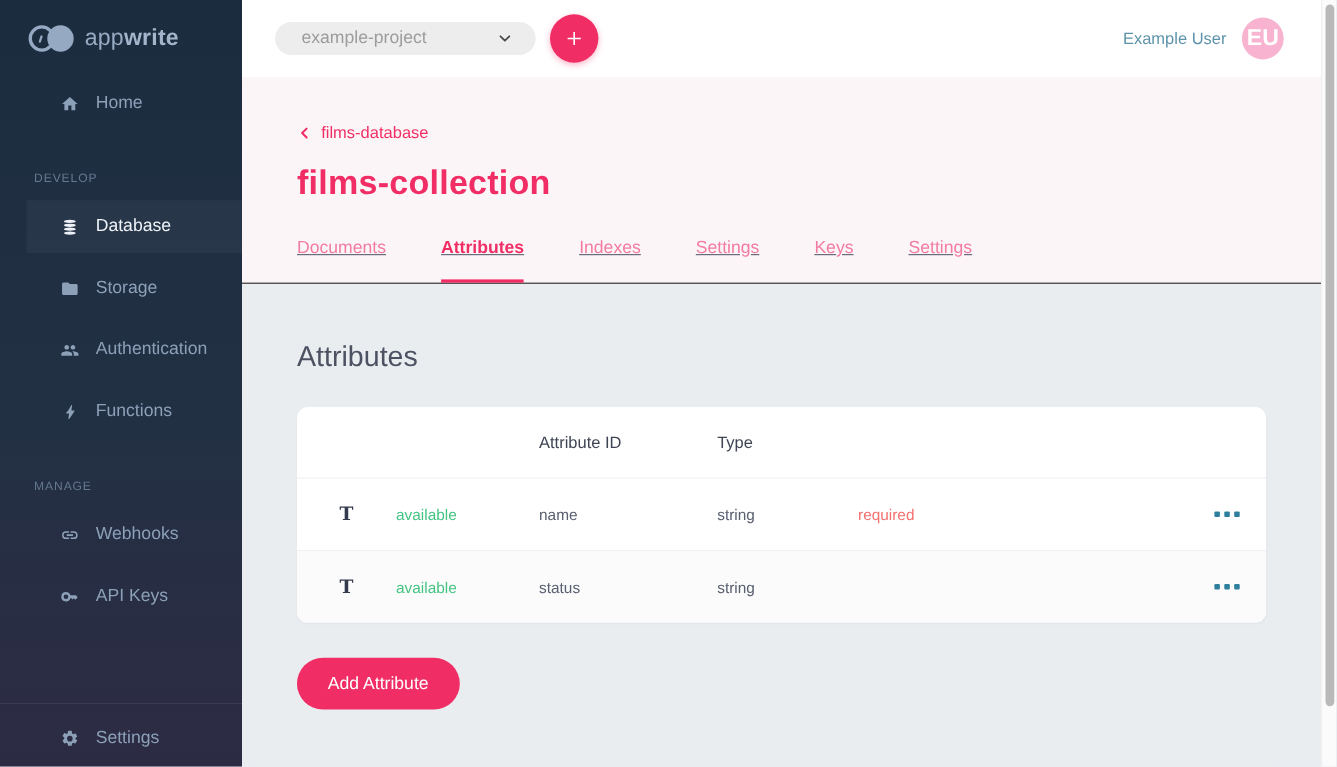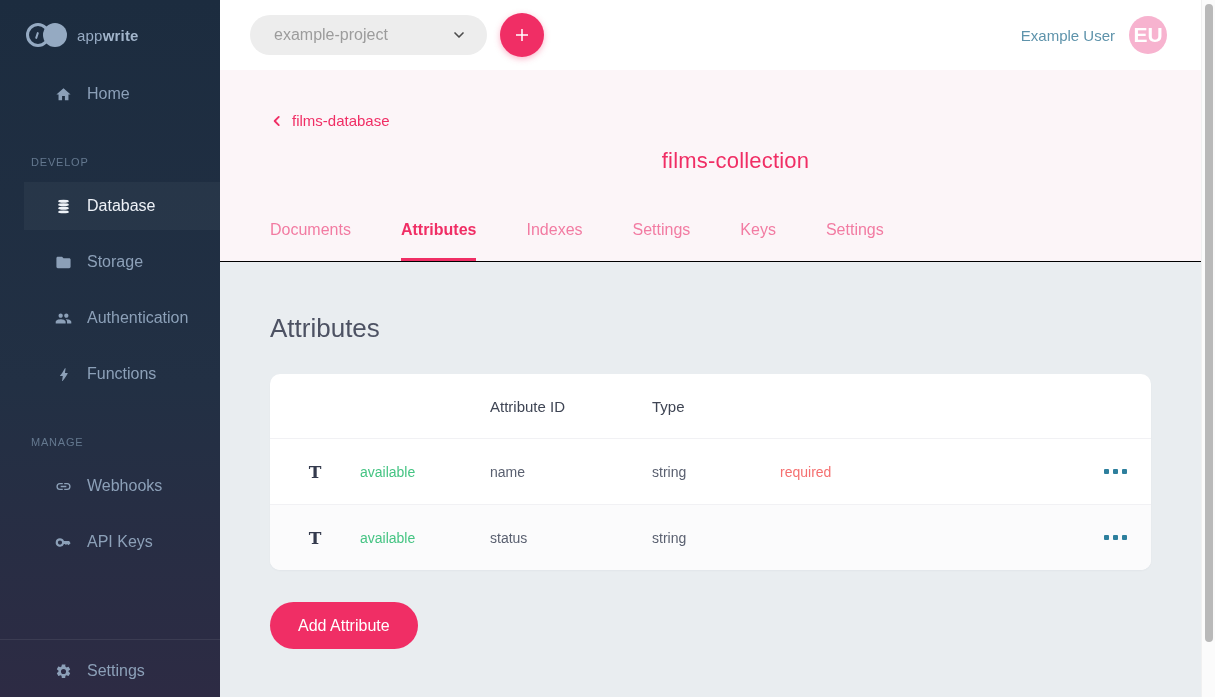--- a/index.html
+++ b/index.html
@@ -24,21 +24,21 @@
     border:3px solid #95aac2; border-radius:50%;
   }
   .logo-circle-left::after {
     content:""; position:absolute; left:7px; top:6px; width:2px; height:7px;
     background:#95aac2; transform:rotate(18deg); border-radius:1px;
   }
   .logo-circle-right {
     position:absolute; left:17px; top:1px; width:24px; height:24px;
     background:#95aac2; border-radius:50%;
   }
-  .logo-text { font-size:15px; color:#97abc3; letter-spacing:.2px;text-align:right; }
+  .logo-text { font-size:21px; color:#97abc3; letter-spacing:.2px;text-align:right; }
   .logo-text .bold { font-weight:700; color:#a2b5cb; }
 
   .nav-item {
     height:48px; display:flex; align-items:center; gap:15px;
     padding-left:31px; margin-bottom:8px;
     color:#8ca0b8; font-size:16px; cursor:pointer;margin-left:24px;
   }
   .nav-item svg { width:17px; height:17px; flex:none; }
   .nav-item.active { color:#eef2f8; background:rgba(255,255,255,0.04); }
   .nav-home { margin-top:22px; }
@@ -53,21 +53,21 @@
   .sidebar-footer .nav-item { margin-bottom:0; height:52px; }
 
   
   .main { flex:1; display:flex; flex-direction:column; min-width:0; }
 
   .topbar {
     height:70px; background:#ffffff; display:flex; align-items:center;
     padding:0 34px 0 30px; flex:none;
   }
   .project-pill {
-    width:237px; height:40px; background:#ededed; border-radius:21px;
+    width:237px; height:30px; background:#ededed; border-radius:21px;
     display:flex; align-items:center; justify-content:space-between;
     padding:0 20px 0 24px; cursor:pointer;
   }
   .project-pill .value { font-size:16px; color:#9c9c9c; }
   .project-pill svg { width:16px; height:16px; stroke:#4c4c4c; }
   .add-project-btn {
     width:44px; height:44px; border-radius:50%; background:#f02e65;
     border:none; margin-left:13px; display:flex; align-items:center;
     justify-content:center; cursor:pointer; box-shadow:0 2px 6px rgba(240,46,101,.35);
   }
@@ -83,25 +83,24 @@
   .page-header {
     background:#fcf5f8; padding:42px 0 0 50px; flex:none;
     border-bottom:1px solid #000000;
   }
   .breadcrumb {
     display:flex; align-items:center; gap:8px; color:#f02e65;
     font-size:15px; cursor:pointer; width:max-content;
   }
   .breadcrumb svg { width:14px; height:14px; }
   .page-title {
-    margin-top:19px; font-size:22px; font-weight:400; color:#f02e65;
+    margin-top:19px; font-size:31px; font-weight:700; color:#f02e65;
     letter-spacing:.2px;
-    text-align:center;
-  }
-  .tabs { display:flex; gap:50px; margin-top:47px; }
+  }
+  .tabs { display:flex; gap:50px; margin-top:33px;text-decoration:underline; }
   .tab {
     font-size:16px; color:#f27ba2; padding-bottom:19px; cursor:pointer;
     border-bottom:3px solid transparent;
   }
   .tab.active { color:#f02e65; font-weight:700; border-bottom-color:#f02e65; }
 
   .content { flex:1; background:#e9edf0; padding:51px 0 0 50px; }
   .content-heading { font-size:26px; color:#4d5263; font-weight:400; }
 
   .card {

